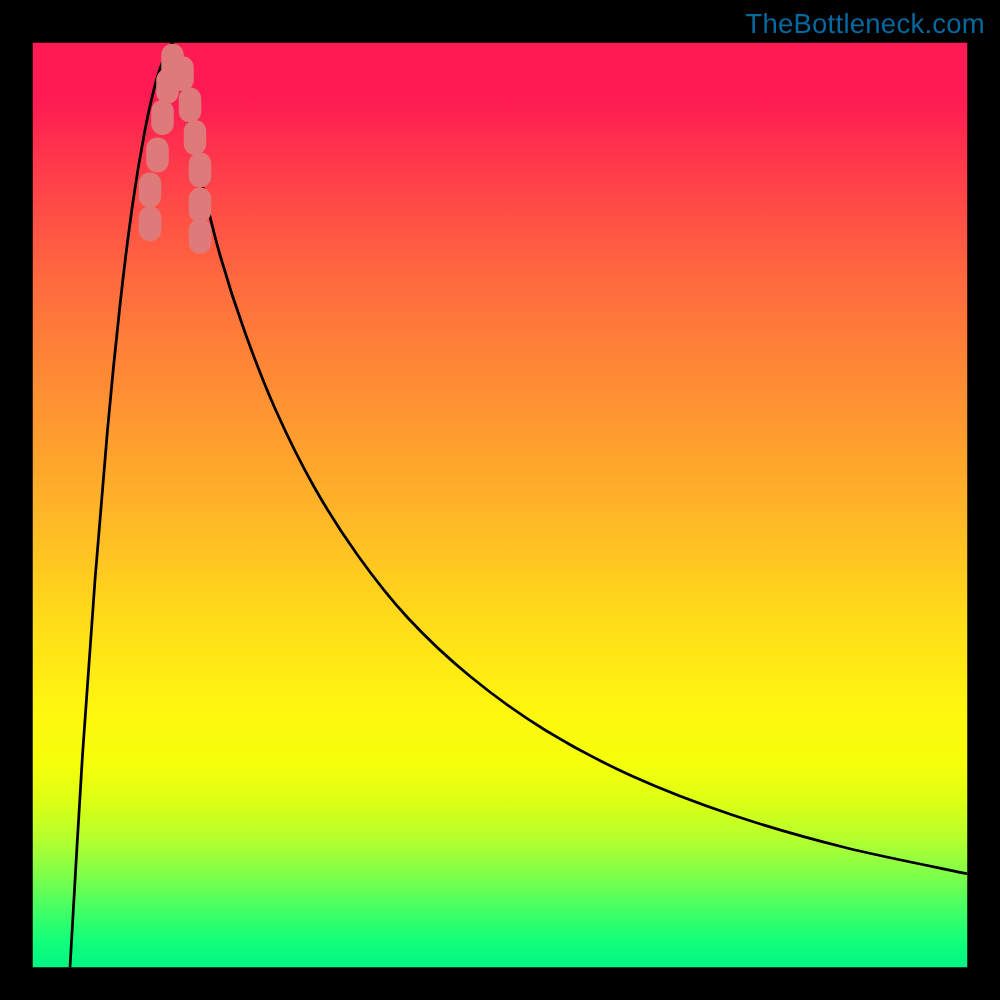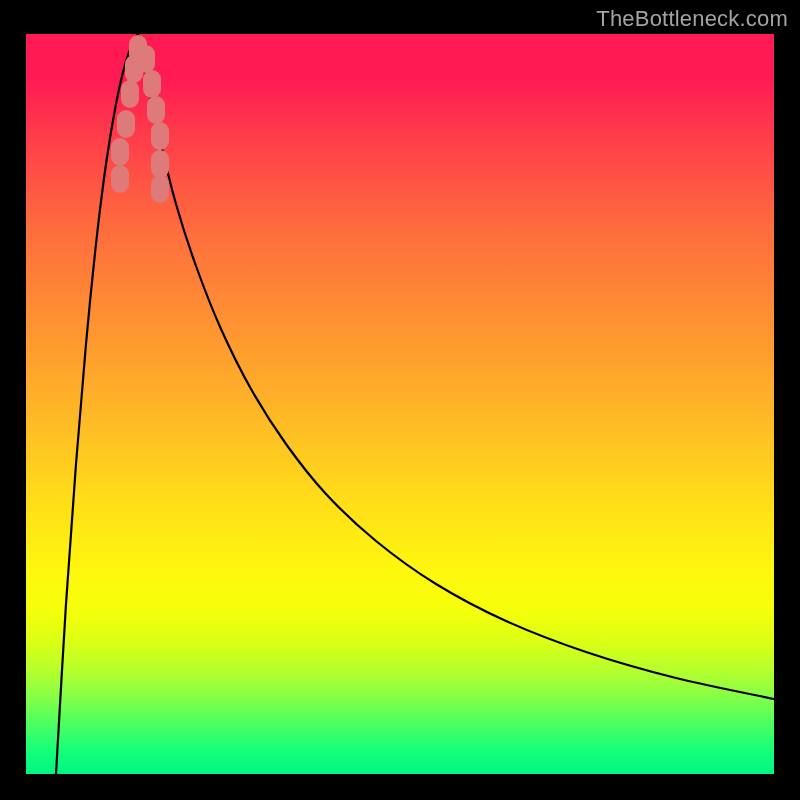--- a/index.html
+++ b/index.html
@@ -14,21 +14,21 @@
   .frame {
     position: relative;
     width: 800px;
     height: 800px;
     background: #000;
   }
   .watermark {
     position: absolute;
     top: 6px;
     right: 12px;
-    color: #a3a3a3;
+    color: #0369a1;
     font-size: 22px;
     font-weight: 400;
     letter-spacing: 0.2px;
     z-index: 5;
     user-select: none;
   }
   .plot {
     position: absolute;
     left: 26px;
     top: 34px;

